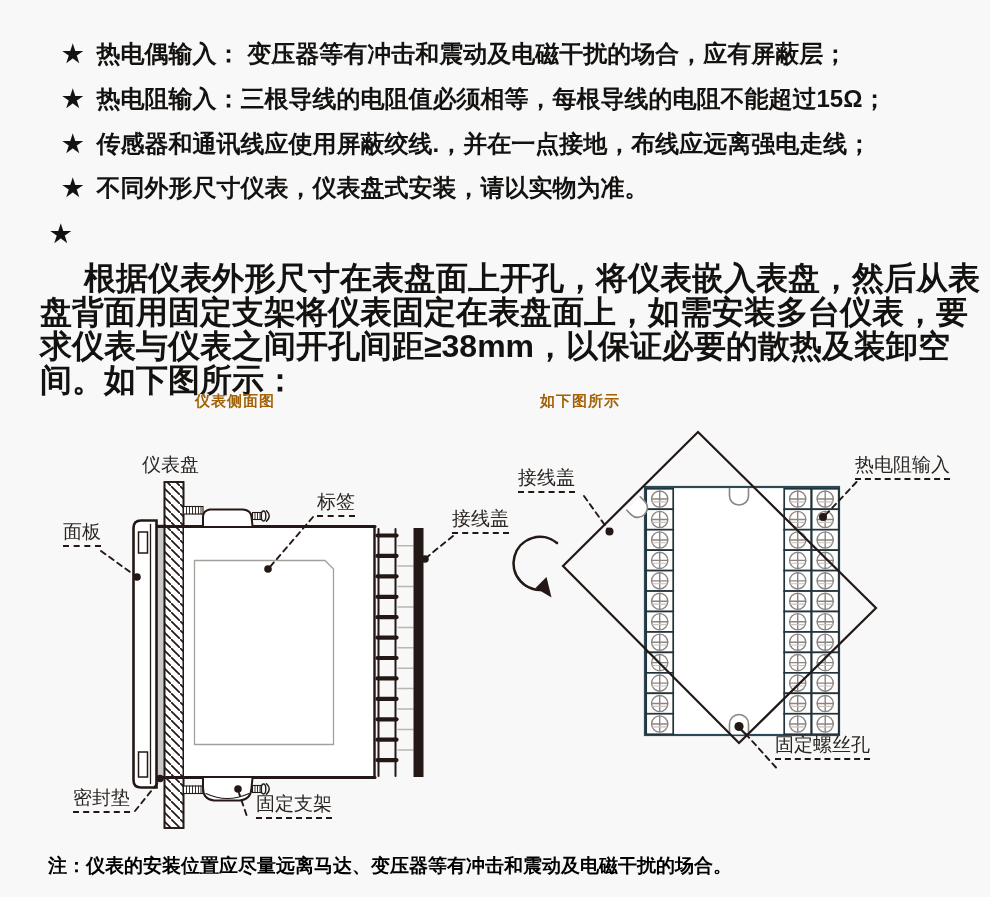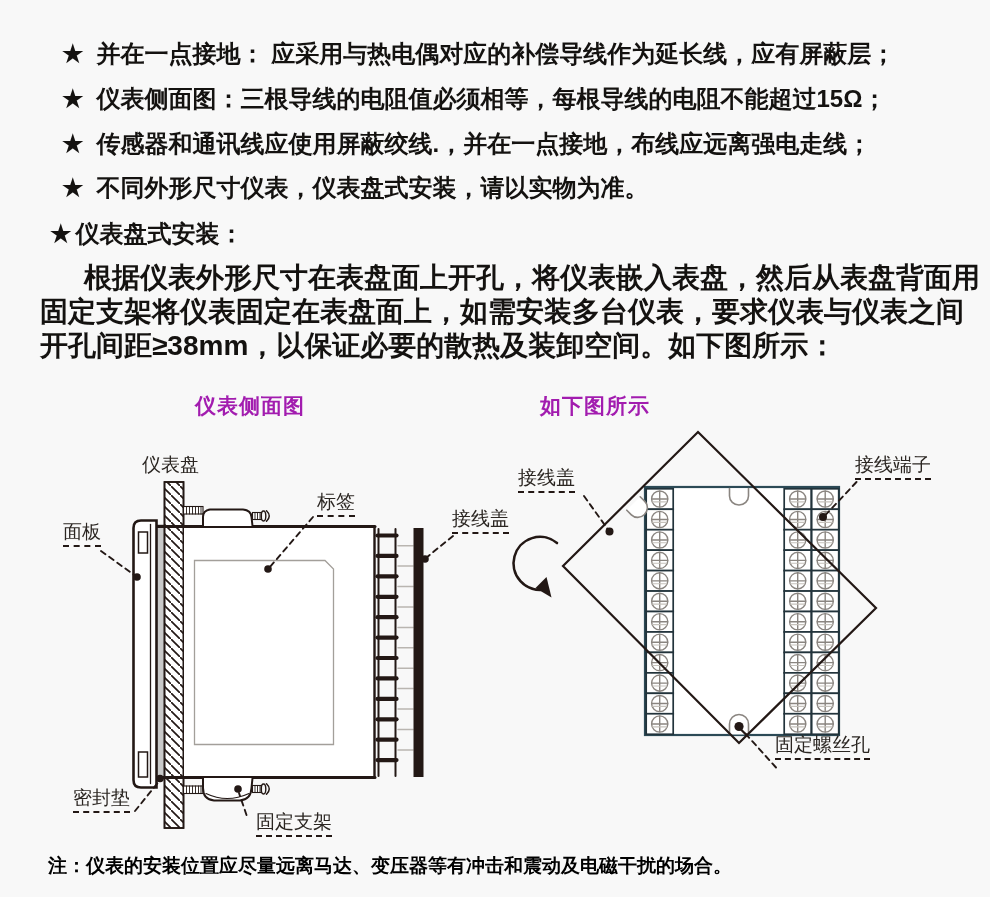--- a/index.html
+++ b/index.html
@@ -15,68 +15,67 @@
   .bullet{
     position:absolute;left:62px;
     display:flex;gap:13px;
     font-size:24px;font-weight:700;line-height:26px;
     white-space:nowrap;color:#141210;
   }
   .bullet .star{flex:0 0 auto;}
   .bullet.tight{left:50px;gap:4px;}
   .para{
     position:absolute;left:40px;top:261px;width:940px;
-    font-size:28px;font-weight:700;line-height:34px;
+    font-size:32px;font-weight:700;line-height:34px;
     text-indent:44px;color:#141210;
   }
   .note{
     position:absolute;left:48px;top:853px;width:940px;
     font-size:19px;font-weight:700;line-height:26px;
     white-space:nowrap;color:#000000;
   }
   
   .diagram-layer{position:absolute;left:0;top:385px;width:990px;height:460px;}
   .diagram-layer svg{position:absolute;left:0;top:0;}
   .dtitle{
     position:absolute;
     font-family:"Liberation Serif", serif;
-    font-size:21px;font-weight:700;letter-spacing:1px;
-    color:#a21caf;white-space:nowrap;
+    font-size:15px;font-weight:700;letter-spacing:1px;
+    color:#a16207;white-space:nowrap;
   }
   .dlabel{
     position:absolute;
     font-size:19px;font-weight:400;line-height:20px;
     color:#2b2622;white-space:nowrap;
   }
   .dlabel.u{border-bottom:2px dashed #231815;padding-bottom:3px;}
 </style>
 </head>
 <body>
 
 <div class="page">
 
   <div class="bullet" style="top:41px">
     <span class="star">★</span>
-    <span>并在一点接地： 应采用与热电偶对应的补偿导线作为延长线，应有屏蔽层；</span>
+    <span>热电偶输入： 变压器等有冲击和震动及电磁干扰的场合，应有屏蔽层；</span>
   </div>
   <div class="bullet" style="top:86px">
     <span class="star">★</span>
-    <span>仪表侧面图：三根导线的电阻值必须相等，每根导线的电阻不能超过15Ω；</span>
+    <span>热电阻输入：三根导线的电阻值必须相等，每根导线的电阻不能超过15Ω；</span>
   </div>
   <div class="bullet" style="top:131px">
     <span class="star">★</span>
     <span>传感器和通讯线应使用屏蔽绞线.，并在一点接地，布线应远离强电走线；</span>
   </div>
   <div class="bullet" style="top:175px">
     <span class="star">★</span>
     <span>不同外形尺寸仪表，仪表盘式安装，请以实物为准。</span>
   </div>
   <div class="bullet tight" style="top:221px">
     <span class="star">★</span>
-    <span>仪表盘式安装：</span>
   </div>
 
   <div class="para">根据仪表外形尺寸在表盘面上开孔，将仪表嵌入表盘，然后从表盘背面用固定支架将仪表固定在表盘面上，如需安装多台仪表，要求仪表与仪表之间开孔间距≥38mm，以保证必要的散热及装卸空间。如下图所示：</div>
 
   <div class="diagram-layer">
 
     <svg width="990" height="460" viewBox="0 385 990 460">
       <defs>
         <pattern id="hatch" width="9" height="9" patternUnits="userSpaceOnUse">
           <path d="M-2,-2 L11,11" stroke="#231815" stroke-width="1.7"></path>
@@ -245,21 +244,21 @@
     </svg>
 
     <div class="dtitle" style="left:195px;top:7px">仪表侧面图</div>
     <div class="dtitle" style="left:540px;top:7px">如下图所示</div>
 
     <div class="dlabel" style="left:142px;top:70px">仪表盘</div>
     <div class="dlabel u" style="left:63px;top:137px">面板</div>
     <div class="dlabel u" style="left:317px;top:107px">标签</div>
     <div class="dlabel u" style="left:452px;top:124px">接线盖</div>
     <div class="dlabel u" style="left:73px;top:403px">密封垫</div>
-    <div class="dlabel u" style="left:256px;top:427px">固定支架</div>
+    <div class="dlabel u" style="left:256px;top:409px">固定支架</div>
 
     <div class="dlabel u" style="left:518px;top:83px">接线盖</div>
-    <div class="dlabel u" style="left:855px;top:70px">接线端子</div>
+    <div class="dlabel u" style="left:855px;top:70px">热电阻输入</div>
     <div class="dlabel u" style="left:775px;top:350px">固定螺丝孔</div>
   </div>
 
   <div class="note">注：仪表的安装位置应尽量远离马达、变压器等有冲击和震动及电磁干扰的场合。</div>
 </div>
 
 </body></html>

